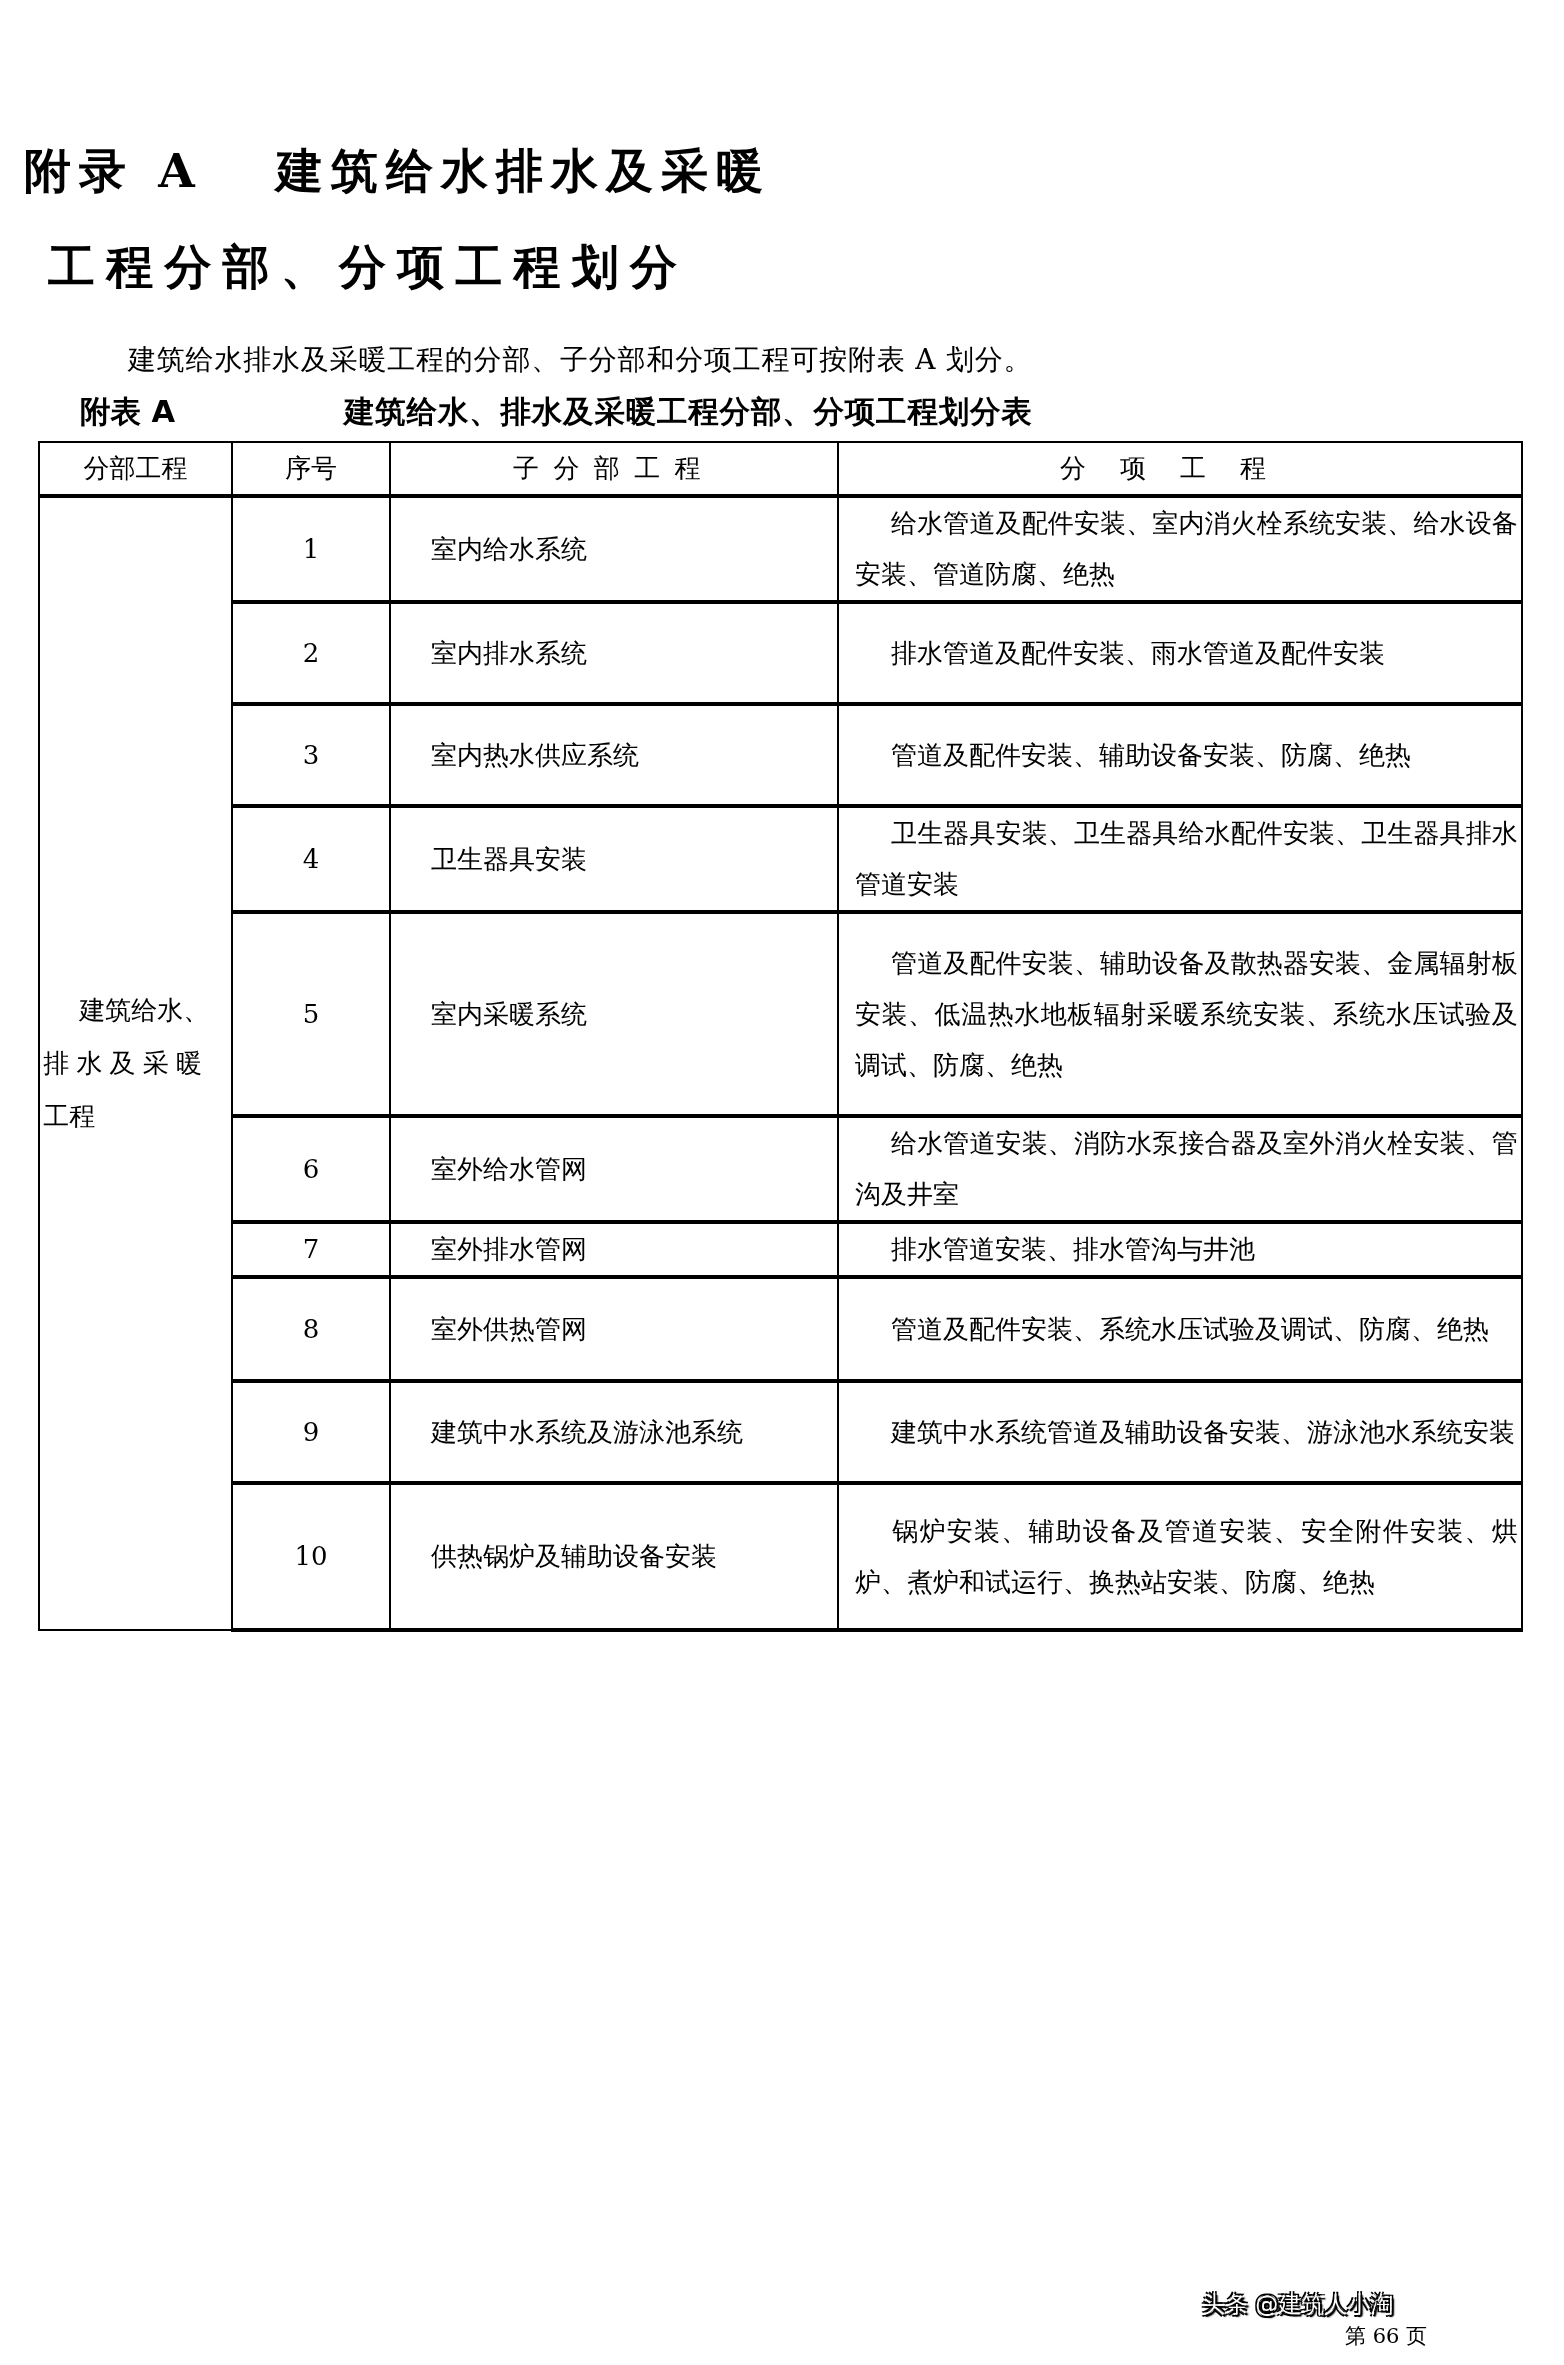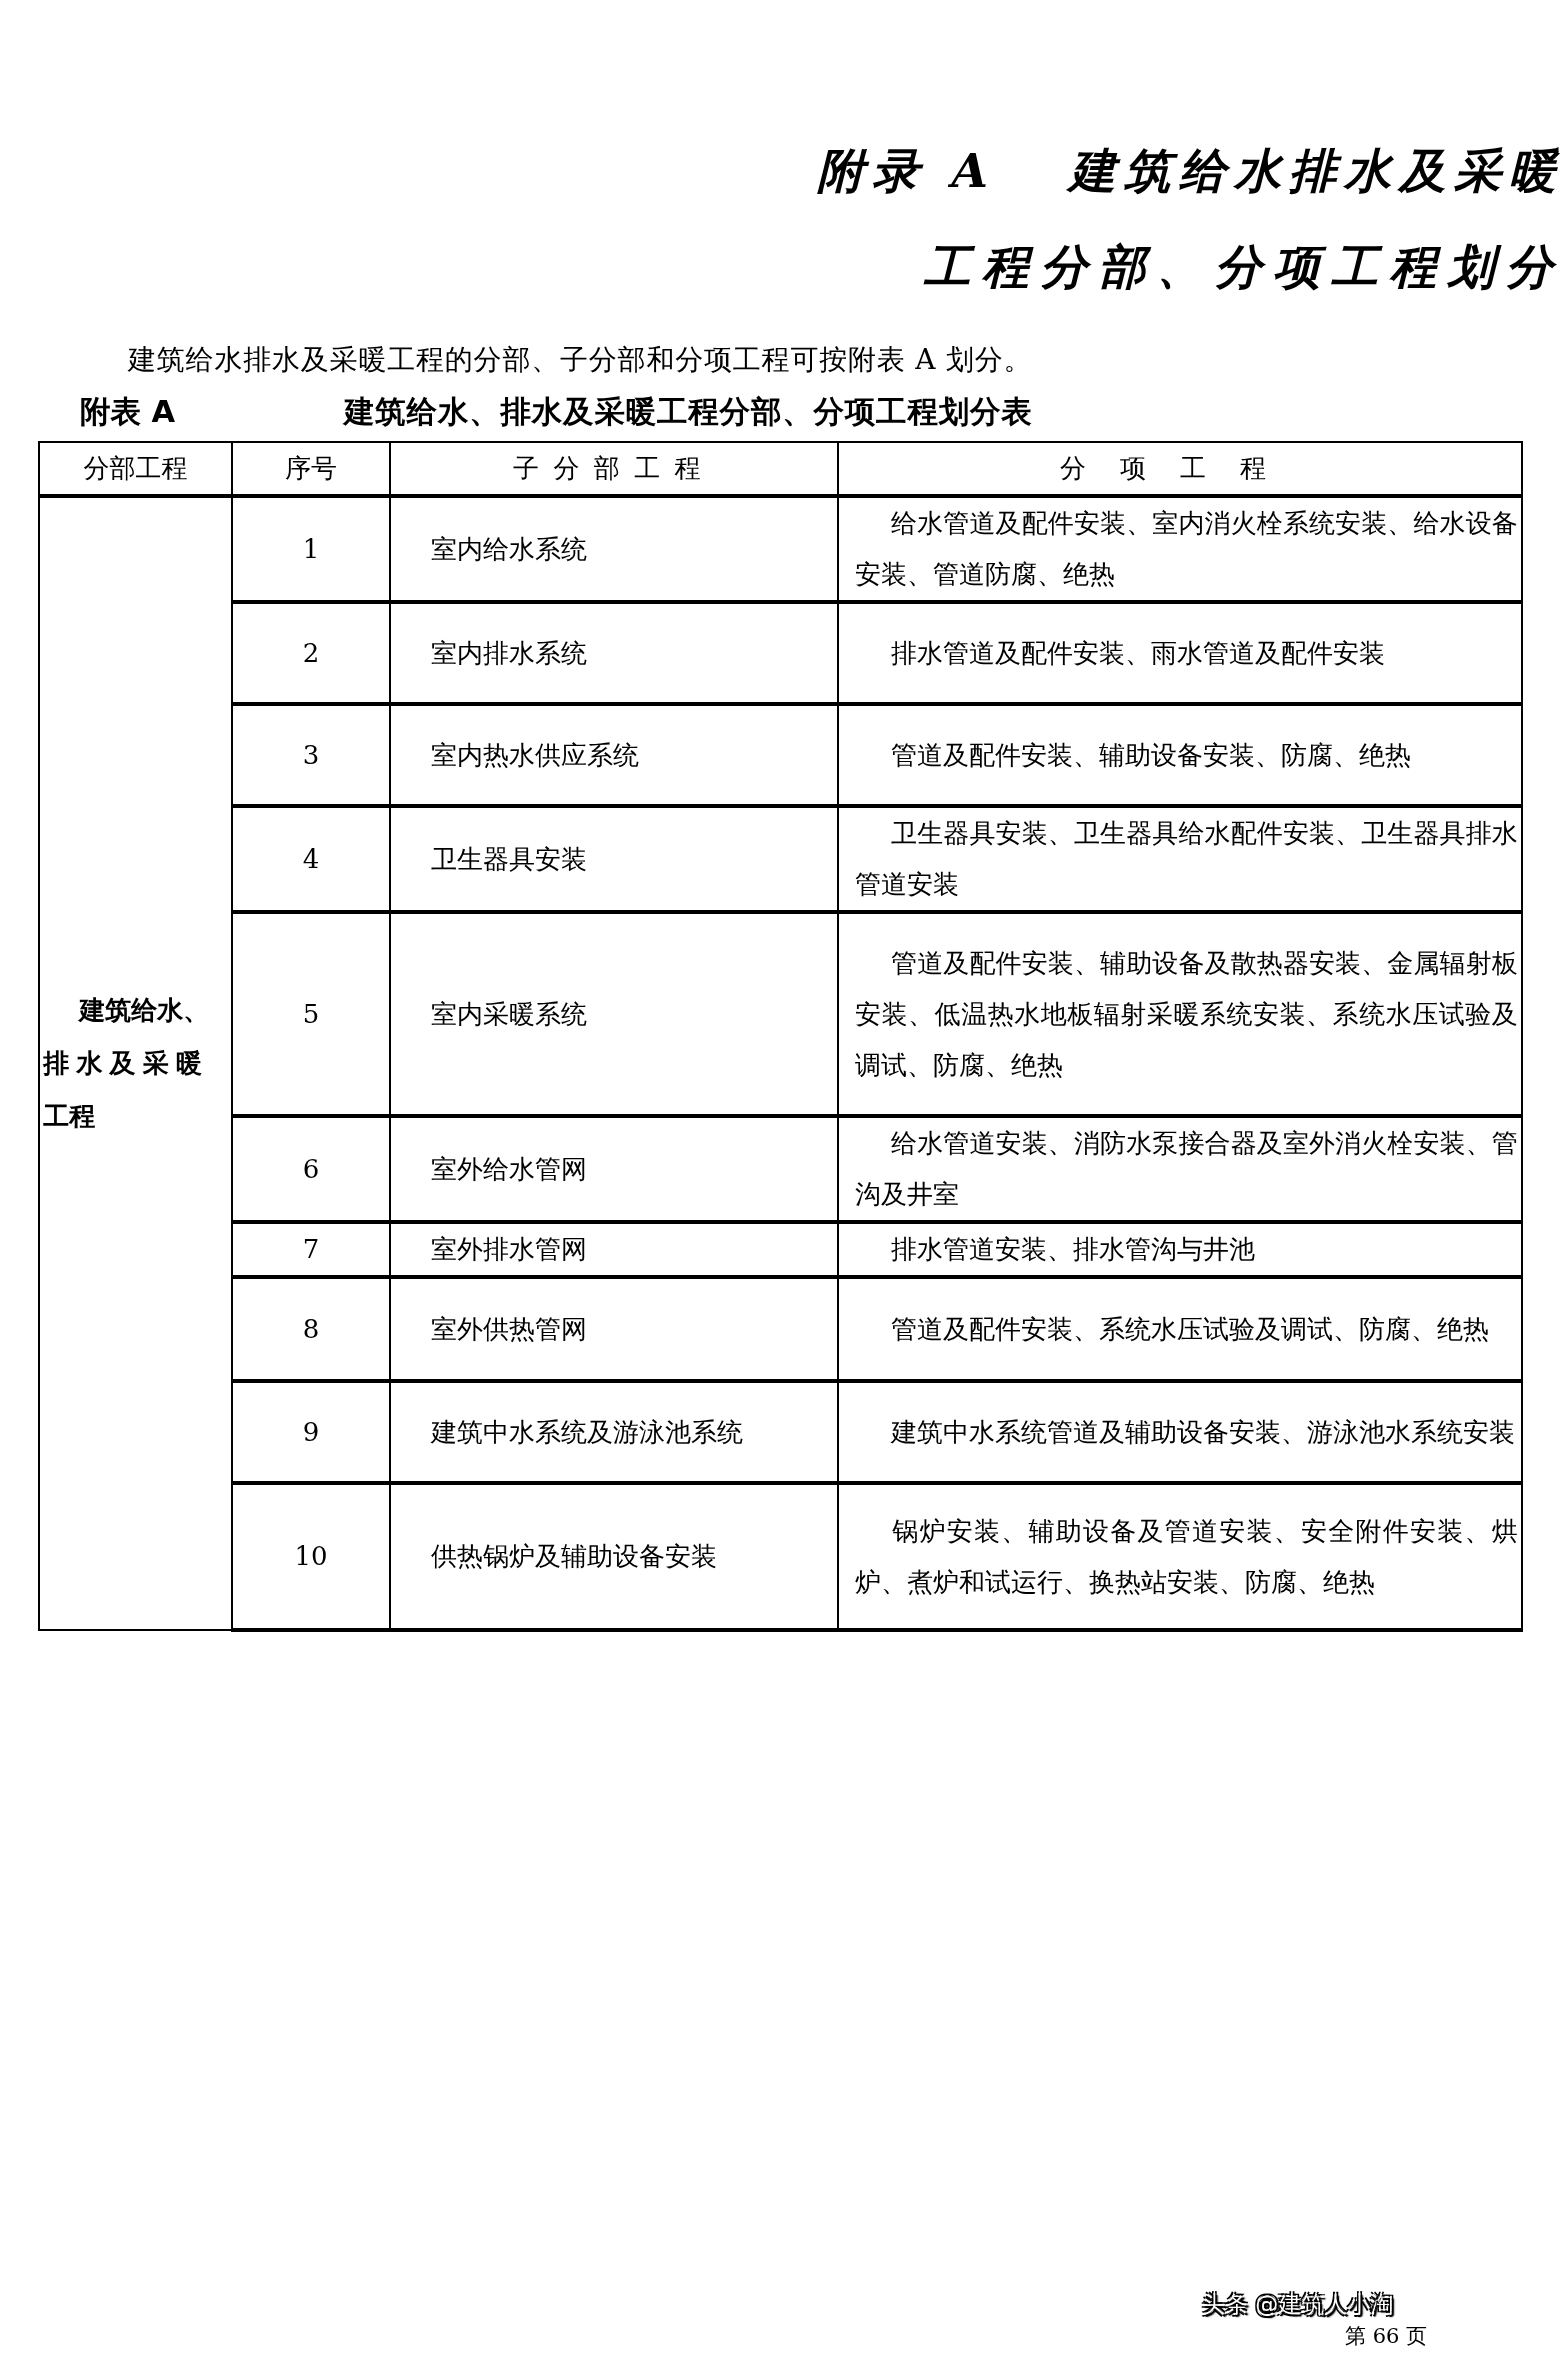--- a/index.html
+++ b/index.html
@@ -12,27 +12,26 @@
       height: 2366px;
       position: relative;
       overflow: hidden;
       font-family: "DejaVu Serif", "Liberation Serif", serif;
       color: #000;
     }
     .title {
       position: absolute;
       left: 0;
       width: 1564px;
-      text-align: right;
+      text-align: left;
       font-family: "DejaVu Serif", serif;
       font-weight: bold;
       font-size: 47px;
       letter-spacing: 8px;
       line-height: 56px;
-      font-style: italic;
     }
     #title-1 { top: 143px; padding-left: 24px; box-sizing: border-box; }
     #title-2 { top: 239px; padding-left: 48px; box-sizing: border-box; letter-spacing: 11.2px; }
     .intro {
       position: absolute;
       top: 337px;
       left: 128px;
       font-size: 28px;
       line-height: 45px;
       letter-spacing: 0.8px;
@@ -65,21 +64,21 @@
       border: 2.4px solid #000;
       padding: 0;
       font-weight: normal;
       vertical-align: middle;
       line-height: 51px;
     }
     table.main tr.hdr th { height: 50px; text-align: center; }
     table.main tr.thick-top td { border-top-width: 4.8px; }
     table.main tbody tr:first-child td { border-top-width: 4.8px; }
     table.main tr.last td { border-bottom-width: 4.8px; }
-    table.main .c-div { text-align: left; padding-left: 3.2px; padding-right: 7px; font-weight: bold; }
+    table.main .c-div { text-align: left; padding-left: 3.2px; padding-right: 7px; }
     table.main .c-num { text-align: center; }
     table.main .c-sub { text-align: justify; padding-left: 4px; padding-right: 4.8px; }
     table.main .c-items { text-align: justify; padding-left: 16px; padding-right: 3.2px; }
     .indent { display: inline-block; width: 36px; }
     .div-text { line-height: 53px; }
     .spaced { letter-spacing: 14.4px; }
     .spaced-wide { letter-spacing: 34px; }
 
     .page-num {
       position: absolute;

